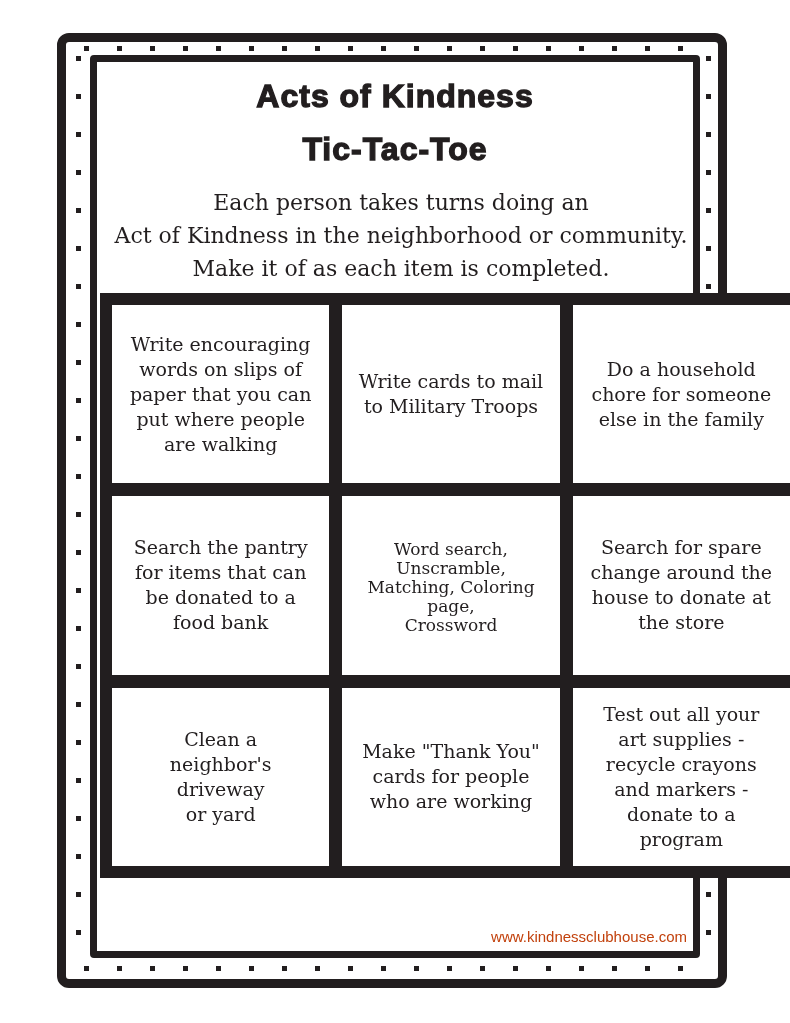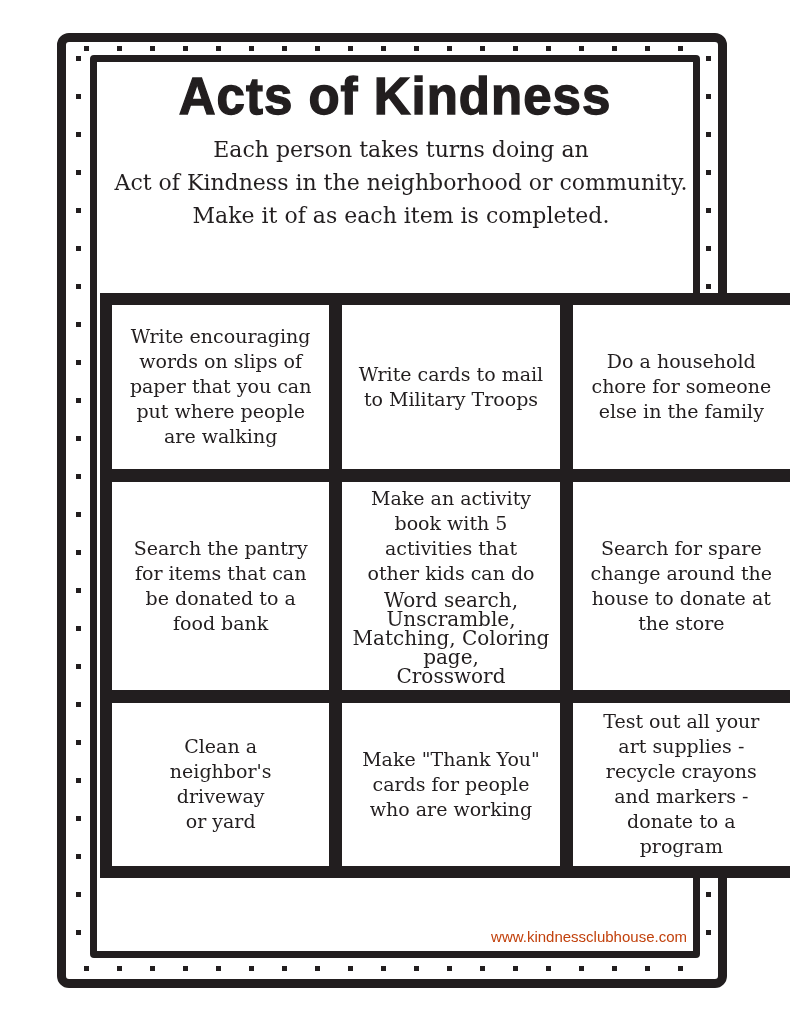--- a/index.html
+++ b/index.html
@@ -42,21 +42,21 @@
     box-sizing:border-box;
     background:#ffffff;
   }
   
   .title{
     margin:0;
     padding-top:8px;
     text-align:center;
     font-family:"Liberation Sans",sans-serif;
     font-weight:700;
-    font-size:51px;
+    font-size:32px;
     line-height:53px;
     letter-spacing:1px;
     -webkit-text-stroke:1.3px var(--ink);
   }
   .title span{display:block;}
   .instructions{
     margin-top:10px;
     text-align:center;
     font-family:"DejaVu Serif","Liberation Serif",serif;
     font-size:22px;
@@ -86,21 +86,21 @@
     font-family:"DejaVu Serif","Liberation Serif",serif;
     color:var(--ink);
   }
   .cell-text{
     white-space:pre-line;
     font-size:19px;
     line-height:25px;
   }
   .cell-subtext{
     white-space:pre-line;
-    font-size:20px;
+    font-size:17px;
     line-height:19px;
     margin-top:5px;
   }
   .cell-subtext:empty{display:none;margin:0;}
   
   .footer-url{
     position:absolute;
     right:6px;bottom:6px;
     font-family:"Liberation Sans",sans-serif;
     font-size:15px;
@@ -113,20 +113,21 @@
 <div class="outer-frame"></div>
 <div class="dots dots-h dots-top"></div>
 <div class="dots dots-h dots-bottom"></div>
 <div class="dots dots-v dots-left"></div>
 <div class="dots dots-v dots-right"></div>
 
 <div class="inner-frame">
 
   <h1 class="title">
     <span>Acts of Kindness</span>
+    <span>Tic-Tac-Toe</span>
   </h1>
 
   <div class="instructions">
     <p>Each person takes turns doing an</p>
     <p>Act of Kindness in the neighborhood or community.</p>
     <p>Make it of as each item is completed.</p>
   </div>
 
   <div class="grid">
     <div class="cell">
@@ -149,24 +150,20 @@
 
     </div>
     <div class="cell">
       <span class="cell-text">Search the pantry
 for items that can
 be donated to a
 food bank</span>
 
     </div>
     <div class="cell">
-      <span class="cell-text">Make an activity
-book with 5
-activities that
-other kids can do</span>
       <span class="cell-subtext">Word search, Unscramble,
 Matching, Coloring page,
 Crossword</span>
     </div>
     <div class="cell">
       <span class="cell-text">Search for spare
 change around the
 house to donate at
 the store</span>
 

